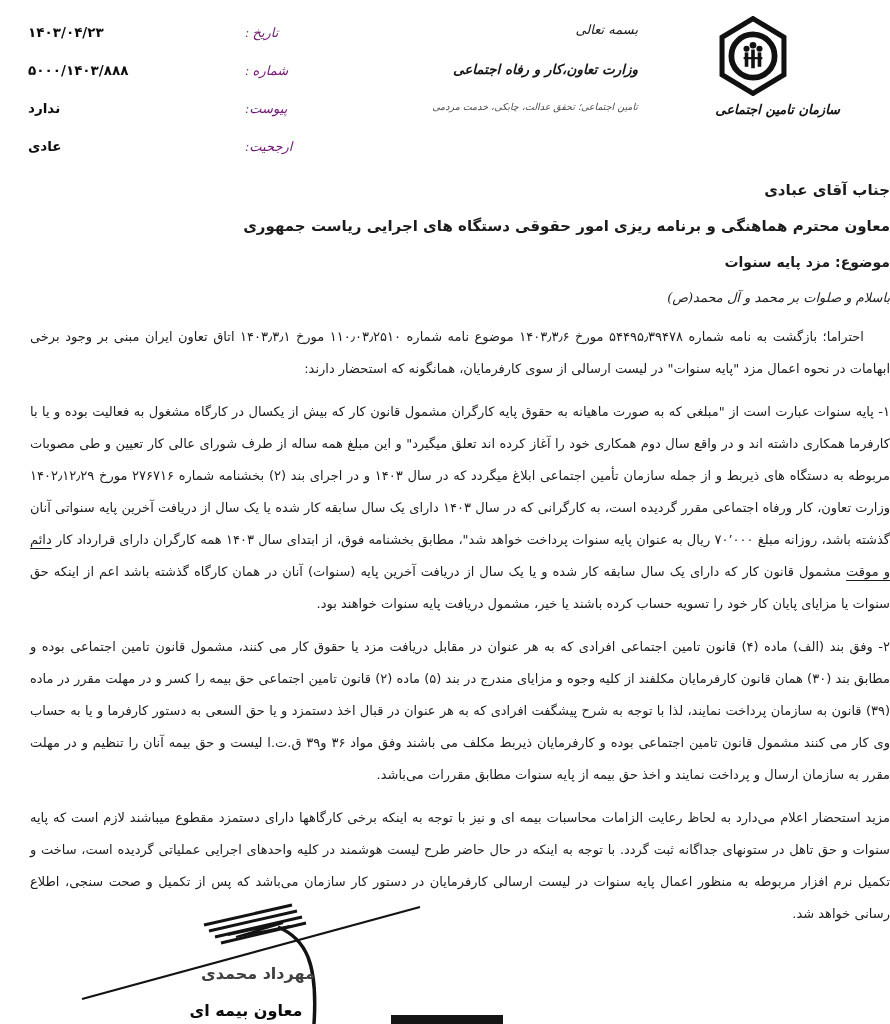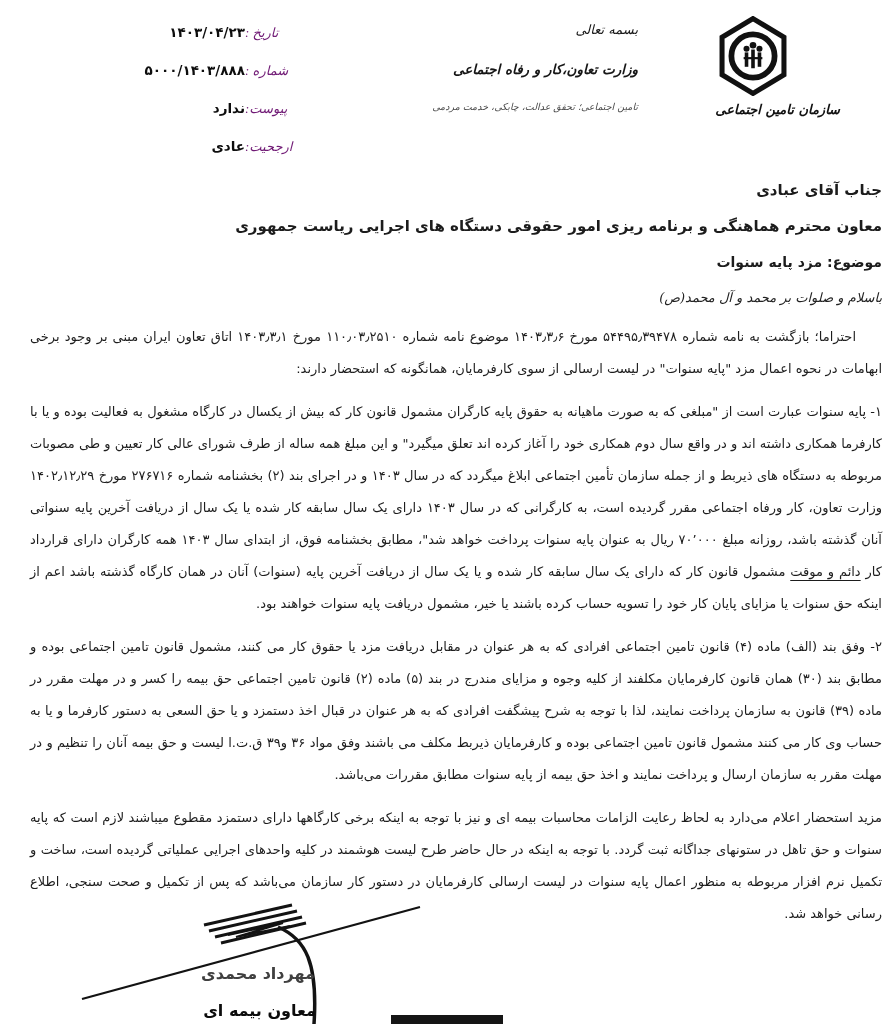--- a/index.html
+++ b/index.html
@@ -30,25 +30,25 @@
     margin-top:24px;font-family:"DejaVu Serif",serif;font-style:italic;
     font-size:9.5px;color:#4a4a4a;letter-spacing:-0.2px;white-space:nowrap;
   }
   .meta-block{position:absolute;top:24px;left:28px;width:295px;direction:rtl;}
   .meta-row{display:flex;direction:rtl;align-items:baseline;margin-bottom:15px;height:23px;}
   .meta-label{
     width:78px;font-family:Liberation Serif, serif;font-style:italic;
     font-size:13px;color:#701a75;text-align:left;
   }
   .meta-value{
-    flex:1;text-align:right;font-weight:bold;font-size:13.5px;color:#0d0d0d;
+    flex:1;text-align:left;font-weight:bold;font-size:13.5px;color:#0d0d0d;
     letter-spacing:0.5px;
   }
   
-  .letter{position:absolute;top:172px;right:8px;left:30px;direction:rtl;}
+  .letter{position:absolute;top:172px;right:0;left:30px;direction:rtl;}
   .recipient-name{font-weight:bold;font-size:15px;line-height:36px;}
   .recipient-title{font-weight:bold;font-size:15px;line-height:36px;}
   .subject-line{font-weight:bold;font-size:14px;line-height:36px;}
   .salutation{
     font-family:"DejaVu Serif",serif;font-style:italic;
     font-size:13px;line-height:28px;margin-top:4px;color:#222;
   }
   .para{
     font-size:13px;line-height:32px;text-align:justify;
     margin:0 0 11px 0;color:#1d1d1d;
@@ -56,21 +56,21 @@
   .para.intro{text-indent:26px;margin-top:9px;}
   .underlined{text-decoration:underline;text-underline-offset:4px;}
   
   .signature-block{position:absolute;top:893px;left:68px;width:390px;height:131px;}
   .sig-name{
     position:absolute;top:964px;left:183px;width:150px;
     font-weight:bold;font-size:16px;color:#404040;text-align:center;direction:rtl;
   }
   .sig-title{
     position:absolute;top:1001px;left:176px;width:140px;
-    font-weight:bold;font-size:16px;color:#0c0c0c;direction:rtl;
+    font-weight:bold;font-size:16px;color:#0c0c0c;text-align:center;direction:rtl;
   }
   .scan-bar{position:absolute;top:1015px;left:391px;width:112px;height:9px;background:#151515;}
 </style>
 </head>
 <body>
 
 <div class="page">
 
   <div class="logo-block">
     <span>

